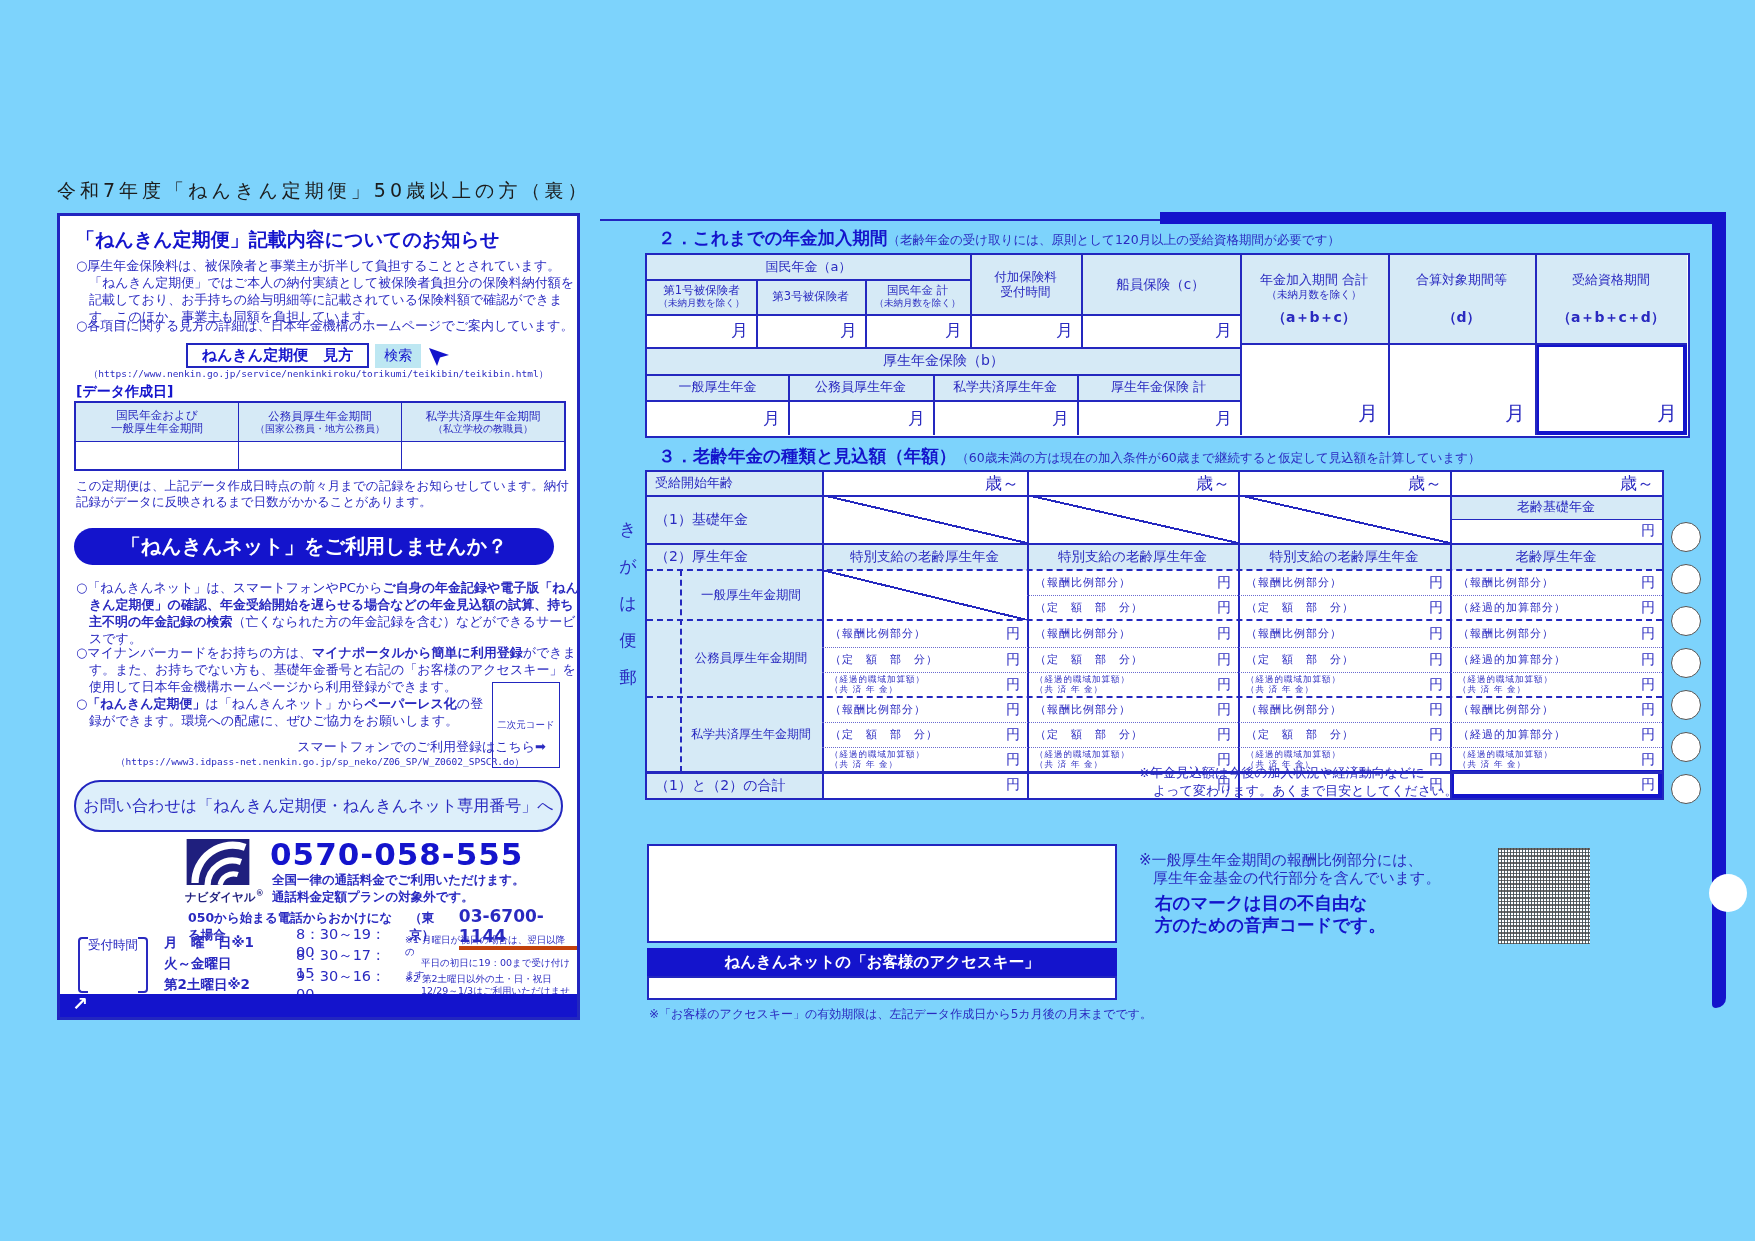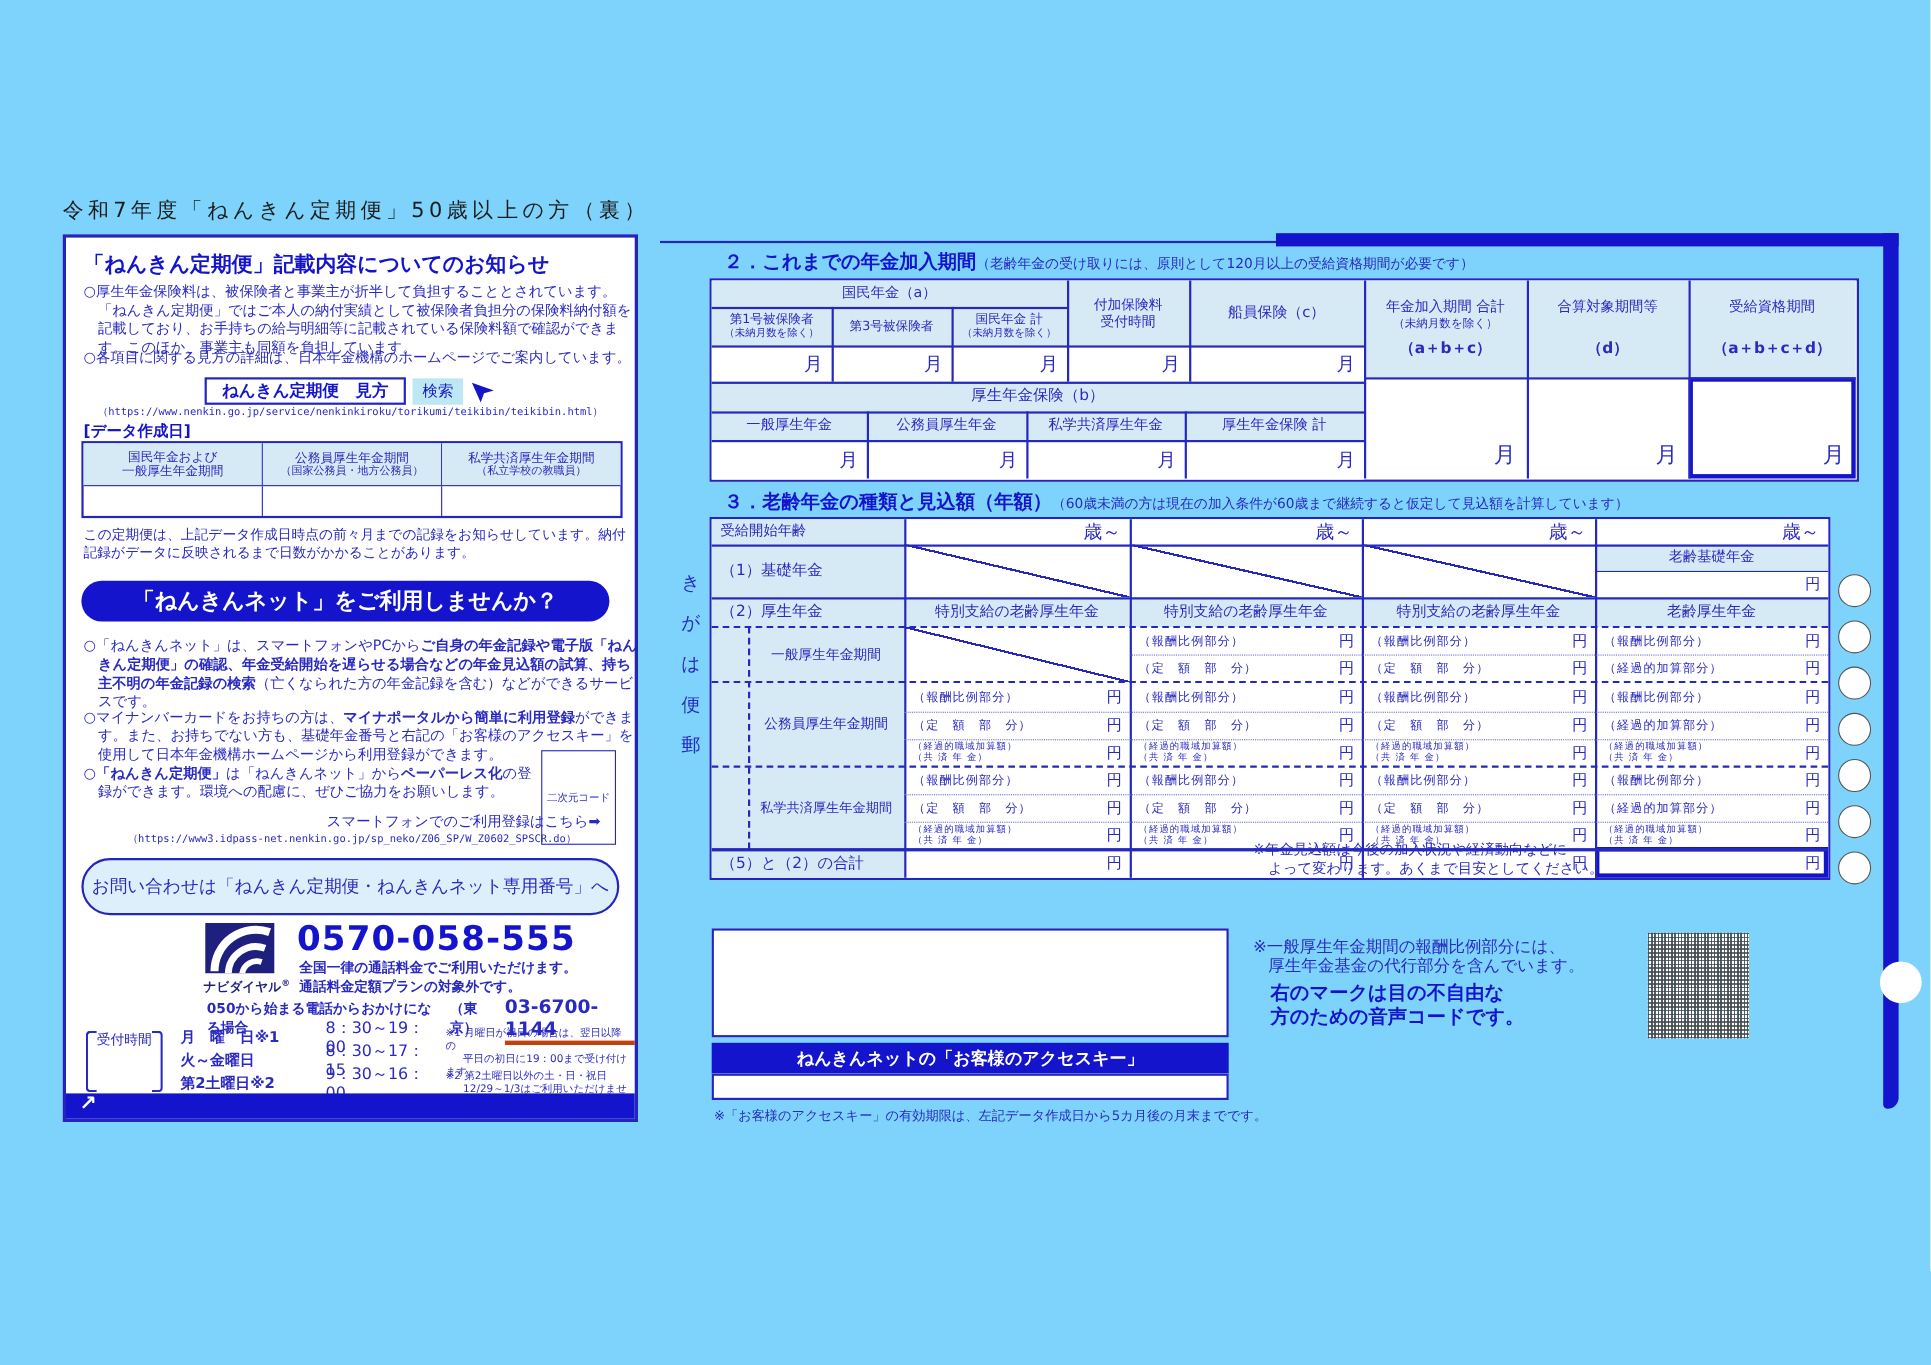--- a/index.html
+++ b/index.html
@@ -450,21 +450,21 @@
         <span class="yen">円</span>
       </div>
     <div class="cell valc yencell" style="left:803px;top:275px;width:212px;height:25px;">
         <span class="pl two">
           <i>（経過的職域加算額）</i>
           <i>（共 済 年 金）</i>
         </span>
         <span class="yen">円</span>
       </div>
 
-    <div class="cell hdrc" style="left:0;top:300px;width:175px;height:26px;justify-content:flex-start;flex-direction:row;padding-left:8px;font-size:14px;">（5）と（2）の合計</div>
+    <div class="cell hdrc" style="left:0;top:300px;width:175px;height:26px;justify-content:flex-start;flex-direction:row;padding-left:8px;font-size:14px;">（1）と（2）の合計</div>
     <div class="cell valc yencell" style="left:175px;top:300px;width:205px;height:26px;justify-content:flex-end;">
         <span class="yen">円</span>
       </div>
     <div class="cell valc yencell" style="left:380px;top:300px;width:211px;height:26px;justify-content:flex-end;">
         <span class="yen">円</span>
       </div>
     <div class="cell valc yencell" style="left:591px;top:300px;width:212px;height:26px;justify-content:flex-end;">
         <span class="yen">円</span>
       </div>
     <div class="cell valc yencell" style="left:803px;top:300px;width:212px;height:26px;justify-content:flex-end;">

